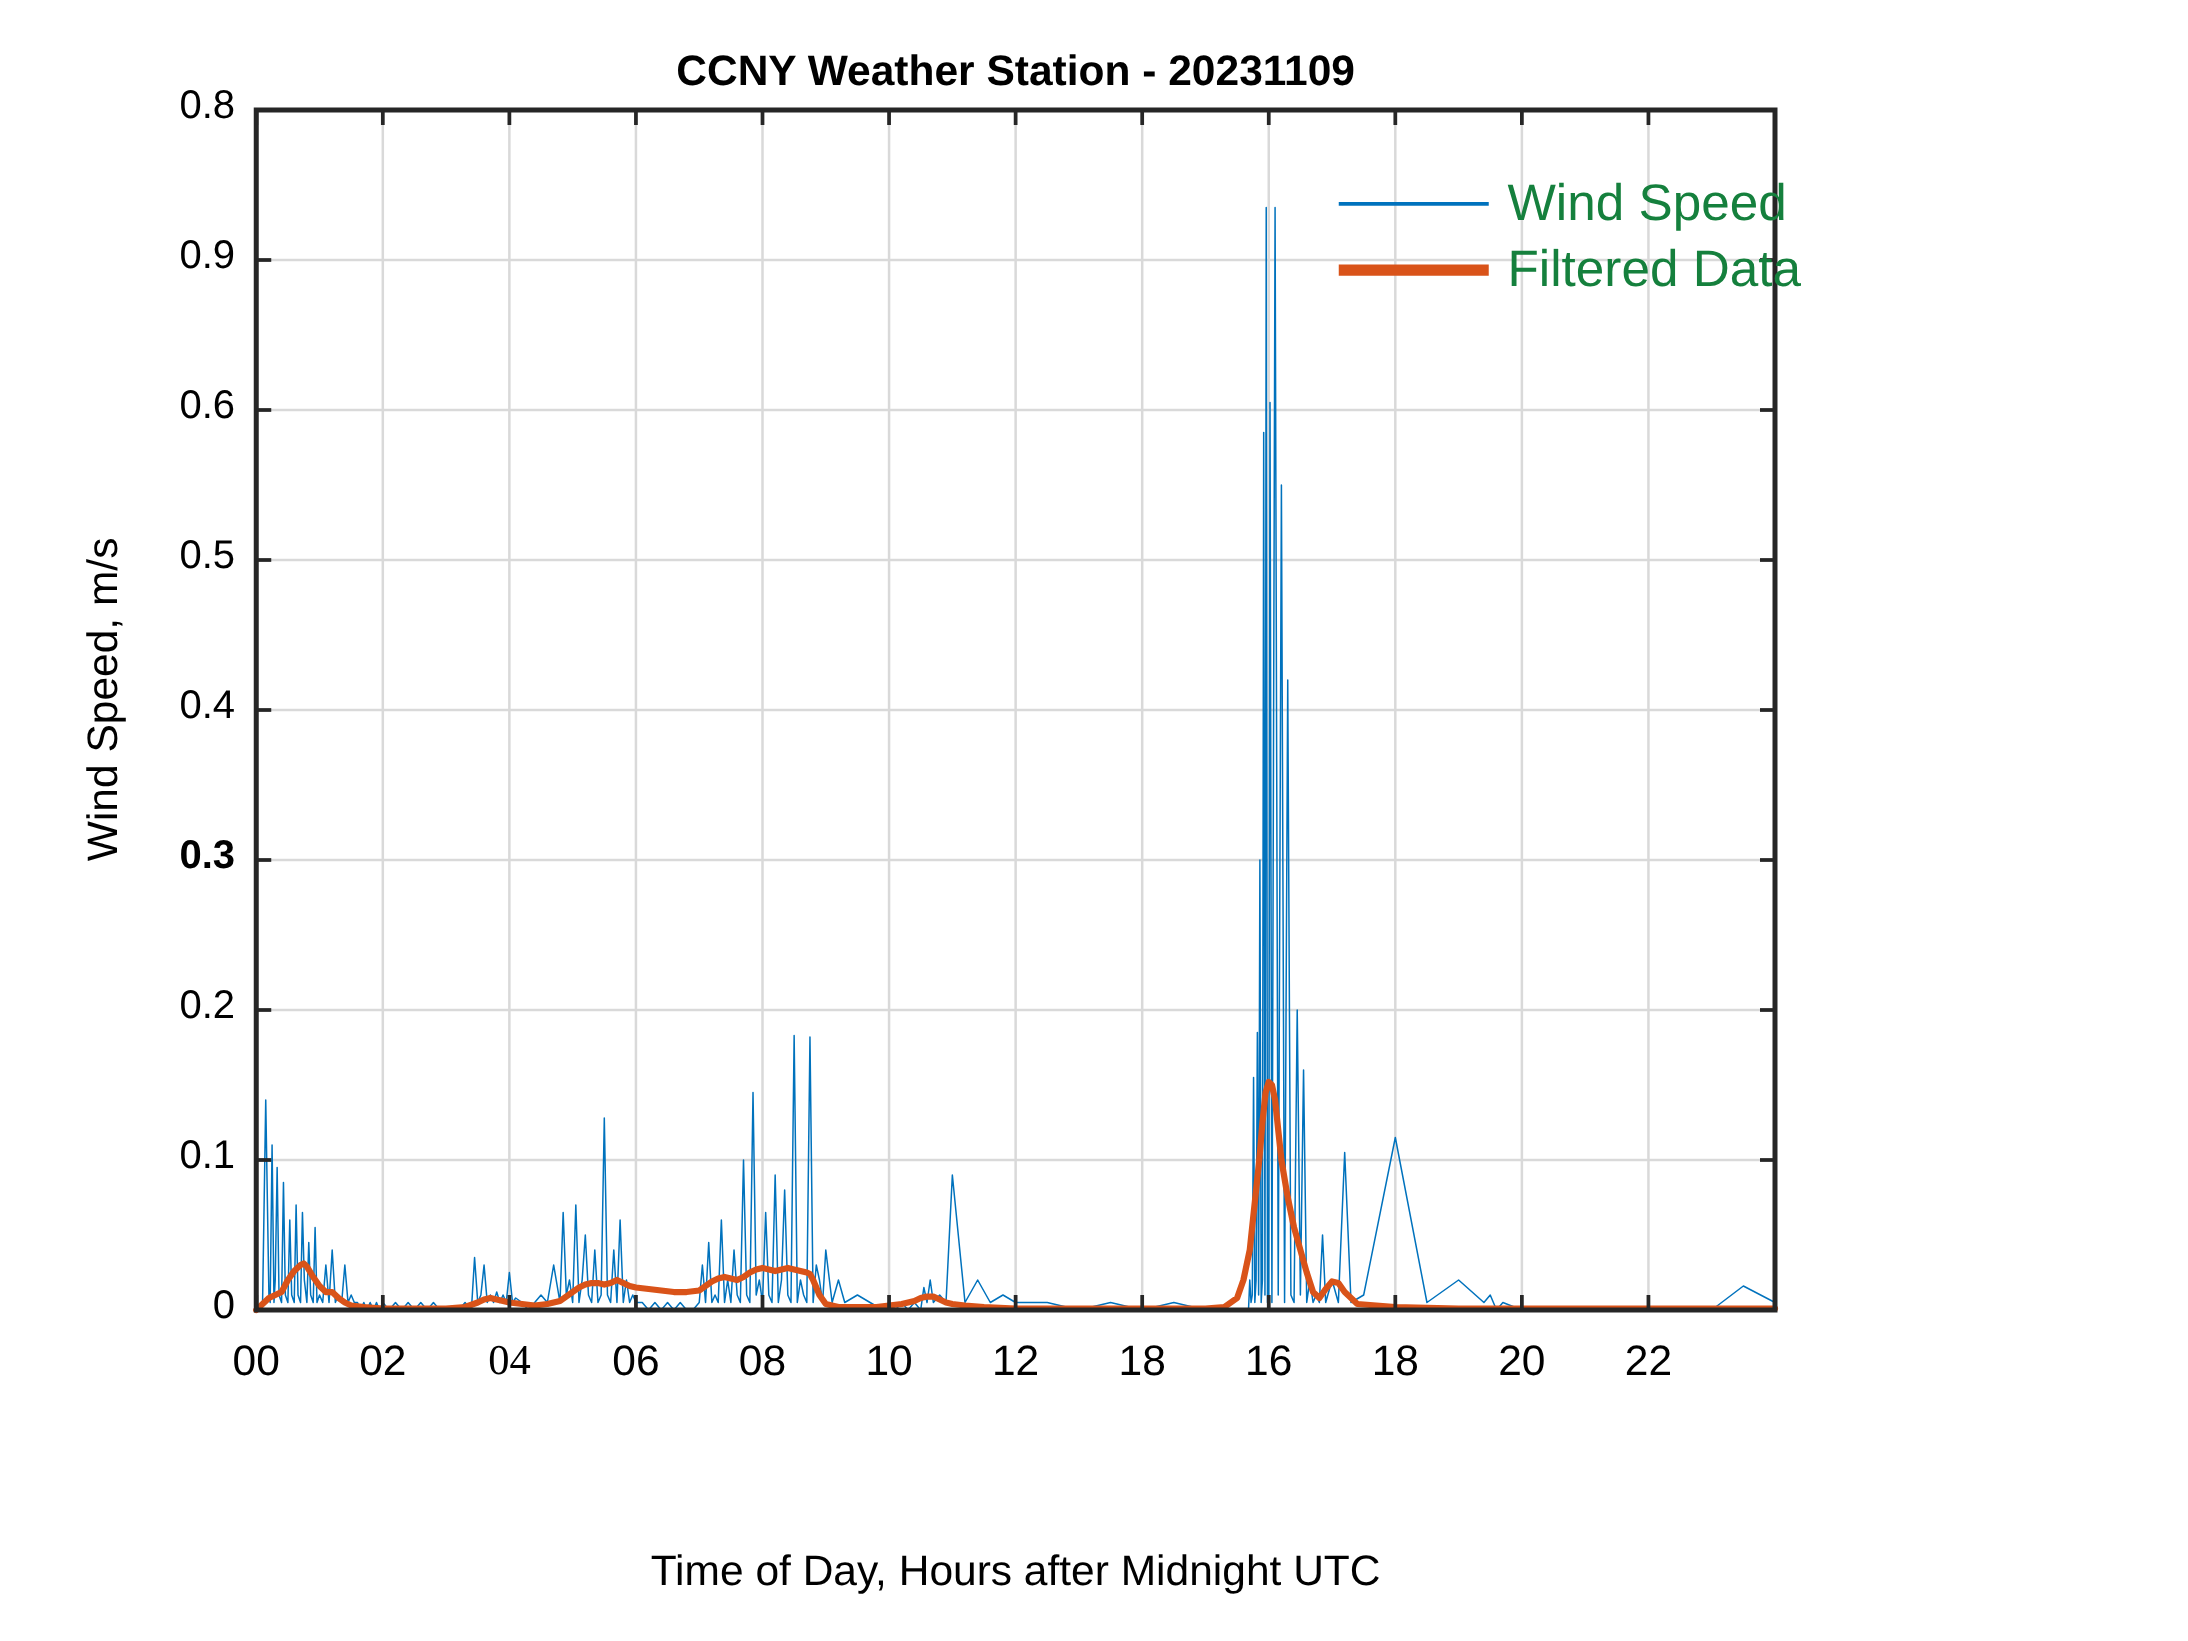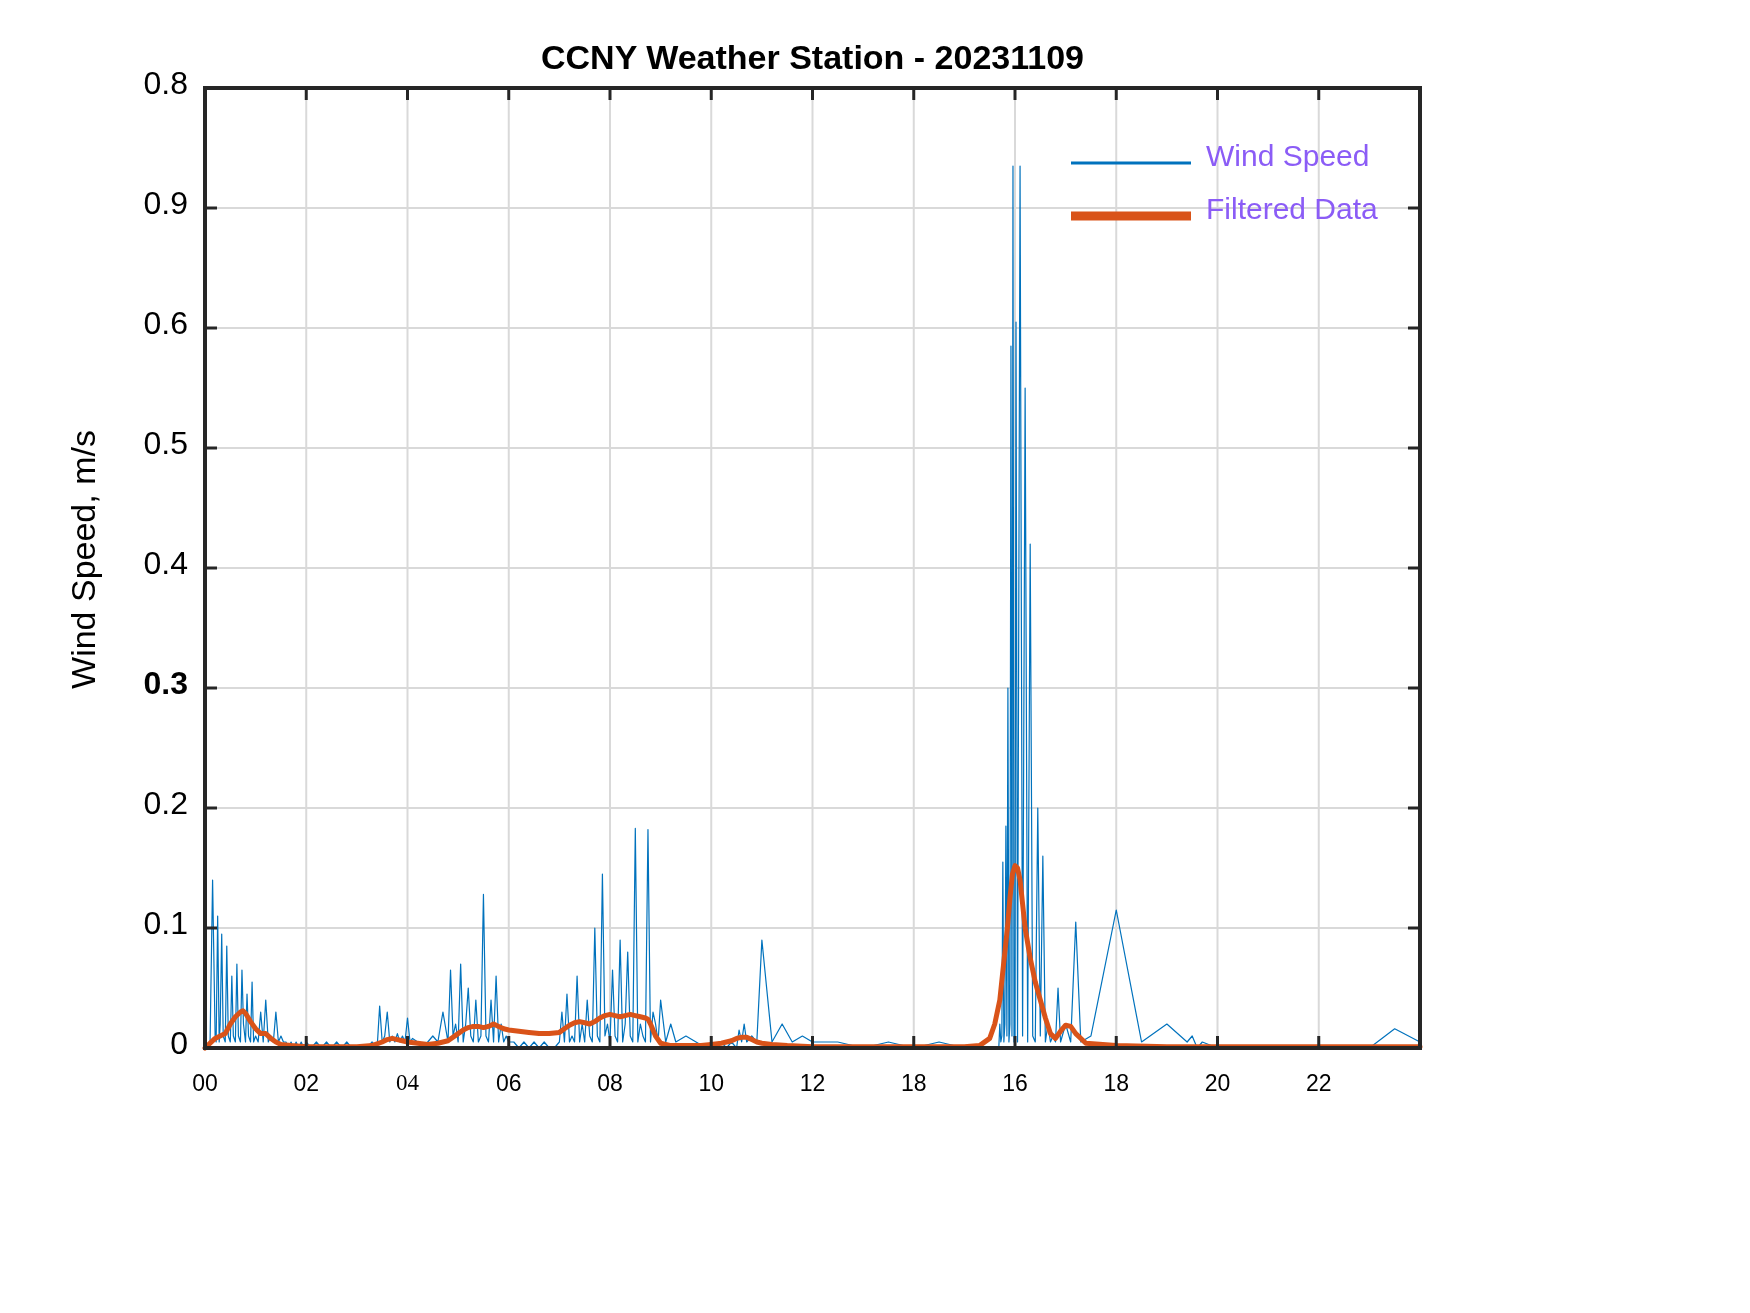--- a/index.html
+++ b/index.html
@@ -62,28 +62,28 @@
   .tick-label-y {
     position: absolute;
     text-align: right;
     font-size: 32px;
     color: #000000;
     white-space: nowrap;
   }
   .tick-label-x {
     position: absolute;
     text-align: center;
-    font-size: 23px;
+    font-size: 34px;
     color: #000000;
     white-space: nowrap;
   }
   .legend-label {
     position: absolute;
-    font-size: 30px;
-    color: #8b5cf6;
+    font-size: 41px;
+    color: #15803d;
     white-space: nowrap;
   }
 </style>
 </head>
 <body>
 
 <div id="figure">
 
   <div id="chart-title">CCNY Weather Station - 20231109</div>
 
@@ -160,20 +160,21 @@
         <line x1="1420" y1="88" x2="1408" y2="88" stroke="#262626" stroke-width="3"></line>
       </g>
     <g id="legend-lines">
         <line x1="1071" y1="163" x2="1191" y2="163" stroke="#0072BD" stroke-width="3"></line>
         <line x1="1071" y1="216" x2="1191" y2="216" stroke="#D95319" stroke-width="9"></line>
       </g>
   </svg>
 
   <div id="ylabel">Wind Speed, m/s</div>
 
+  <div id="xlabel">Time of Day, Hours after Midnight UTC</div>
 
   <div id="ytick-container">
       <div class="tick-label-y" style="left: 20px; width: 168px; top: 1025px;">0</div>
       <div class="tick-label-y" style="left: 20px; width: 168px; top: 905px;">0.1</div>
       <div class="tick-label-y" style="left: 20px; width: 168px; top: 785px;">0.2</div>
       <div class="tick-label-y" style="left: 20px; width: 168px; top: 665px; font-weight: bold;">0.3</div>
       <div class="tick-label-y" style="left: 20px; width: 168px; top: 545px;">0.4</div>
       <div class="tick-label-y" style="left: 20px; width: 168px; top: 425px;">0.5</div>
       <div class="tick-label-y" style="left: 20px; width: 168px; top: 305px;">0.6</div>
       <div class="tick-label-y" style="left: 20px; width: 168px; top: 185px;">0.9</div>

